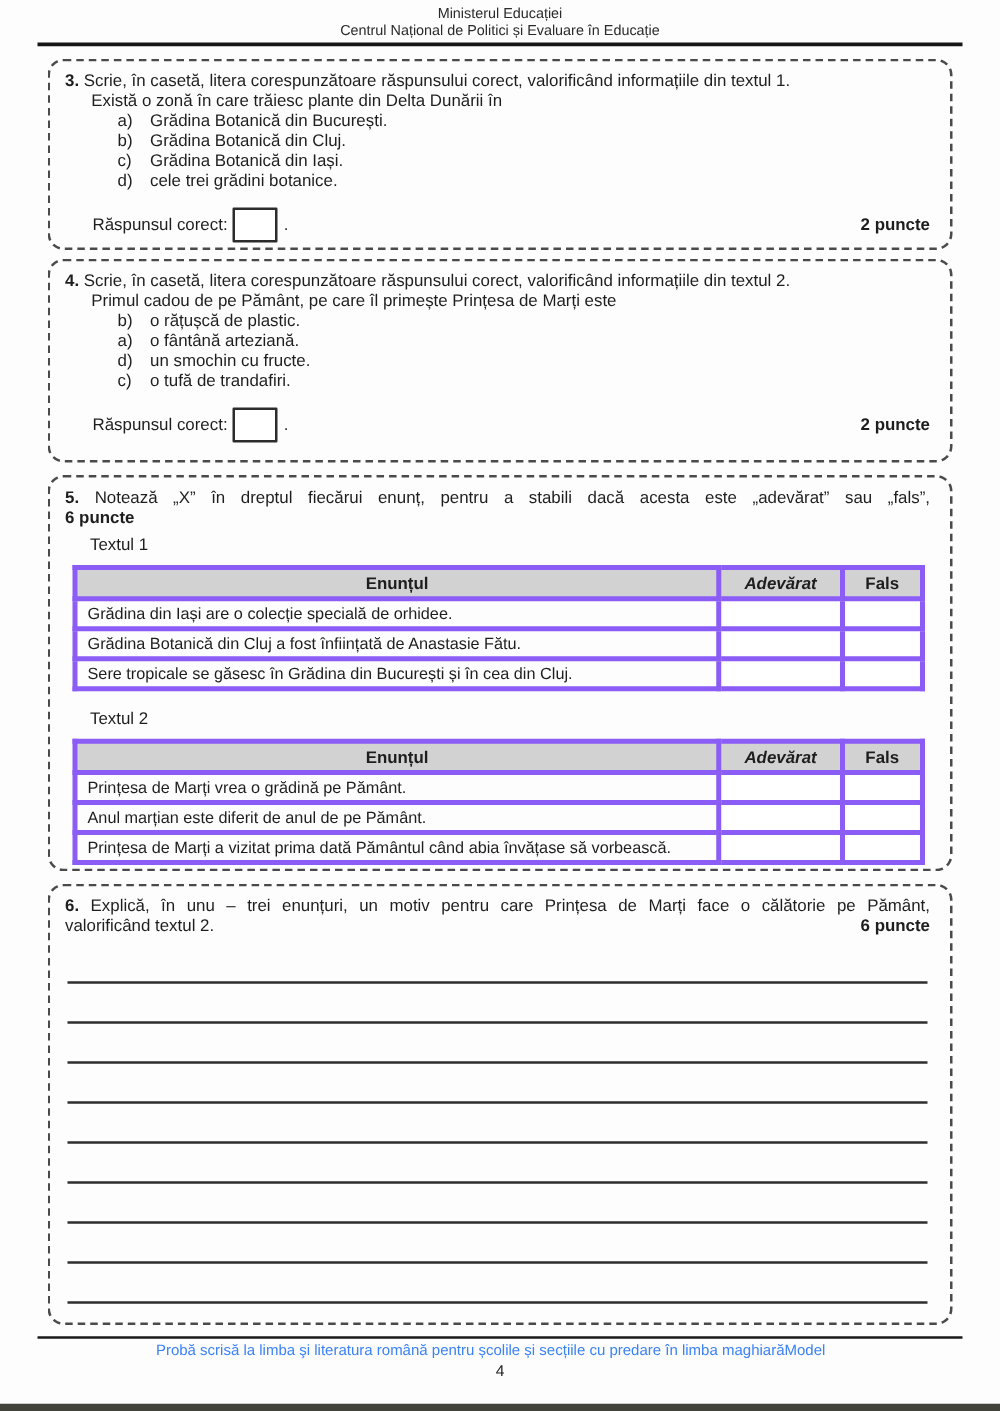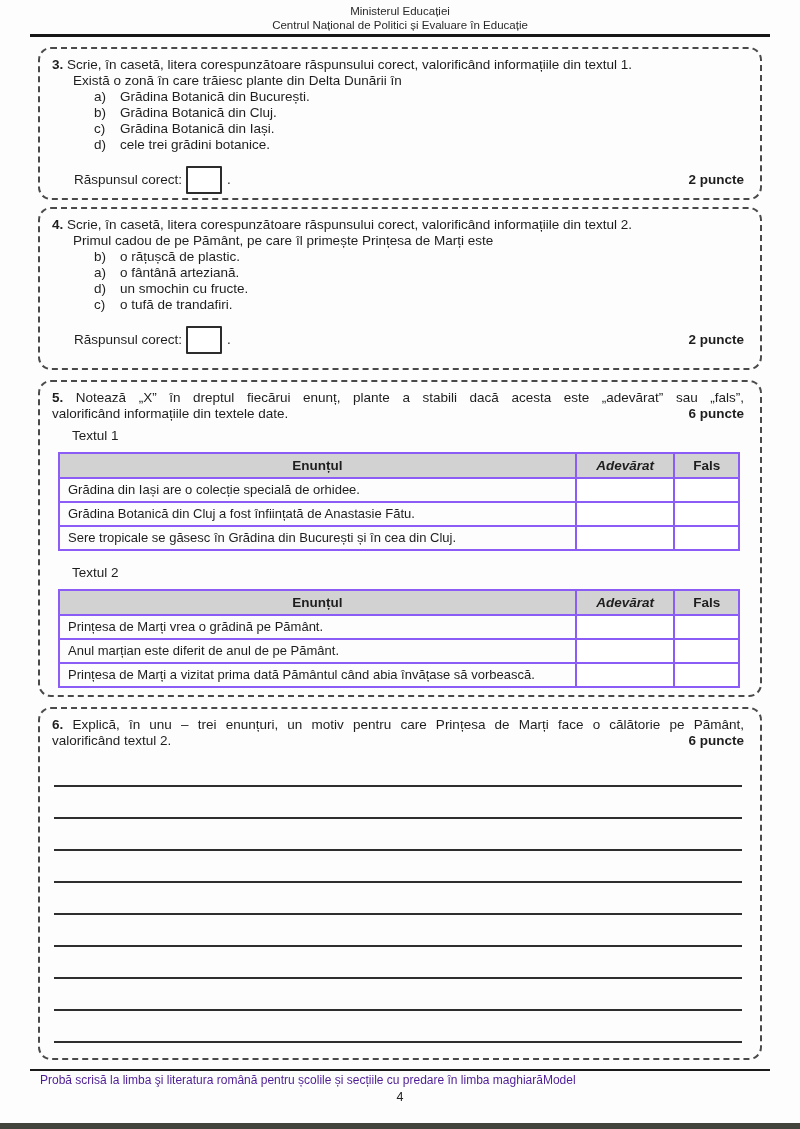--- a/index.html
+++ b/index.html
@@ -55,41 +55,41 @@
   
   .text-label { margin:6px 0 0 20px; height:16px; }
   .text-label2 { margin-top:14px; }
   .tf-table {
     border-collapse:collapse;
     width:calc(100% - 10px);
     margin:8px 4px 0 6px;
     table-layout:fixed;
     font-size:13px;
   }
-  .tf-table th, .tf-table td { border:2px solid #8b5cf6; }
+  .tf-table th, .tf-table td { border:4px solid #8b5cf6; }
   .tf-table th {
     background:#d2d2d2; font-weight:bold; height:25px;
     text-align:center; font-size:13.5px;
   }
   .col-statement { width:76%; }
   .col-true { width:14.5%; font-style:italic; }
   .col-false { width:9.5%; }
   .tf-table td { height:24px; }
   .cell-statement { padding-left:8px; white-space:nowrap; overflow:hidden;border-radius:12px; }
   .cell-answer { background:#fff; }
 
   
   .write-lines { margin-top:6px; padding:0 2px; }
   .write-line { height:32px; border-bottom:2px solid #2e2e2e; }
 
   
   .footer-rule { margin:9px 30px 0 30px; border-top:2px solid #1a1a1a; }
   .footer-row {
-    display:flex; justify-content:flex-start;
-    padding:2px 55px 0 40px; font-size:12px; line-height:14px; color:#4c1d95;
+    display:flex; justify-content:center;
+    padding:2px 55px 0 40px; font-size:12px; line-height:14px; color:#3b82f6;
   }
   .page-number { text-align:center; font-size:12.5px; margin-top:2px; color:#222; }
   .bottom-bar { position:absolute; left:0; right:0; bottom:0; height:6px; background:#42443c; }
 </style>
 </head>
 <body>
 
 <div class="page">
 
   <div class="doc-header">
@@ -122,23 +122,22 @@
       <div class="option"><span class="opt-letter">c)</span><span class="opt-text">o tufă de trandafiri.</span></div>
     <div class="answer-row">
       <span class="answer-label">Răspunsul corect:</span>
       <span class="answer-box"></span>
       <span class="answer-period">.</span>
       <b class="points">2 puncte</b>
     </div>
   </div>
 
   <div class="qbox q5">
-    <div class="q-line justify-line"><b class="q-num">5.</b> <span>Notează „X” în dreptul fiecărui enunț, plante a stabili dacă acesta este „adevărat” sau „fals”,</span></div>
+    <div class="q-line justify-line"><b class="q-num">5.</b> <span>Notează „X” în dreptul fiecărui enunț, pentru a stabili dacă acesta este „adevărat” sau „fals”,</span></div>
     <div class="q-line2">
-      <span>valorificând informațiile din textele date.</span>
       <b class="points">6 puncte</b>
     </div>
 
     <div class="text-label">Textul 1</div>
     <table class="tf-table">
       <thead>
         <tr>
           <th class="col-statement">Enunțul</th>
           <th class="col-true">Adevărat</th>
           <th class="col-false">Fals</th>

